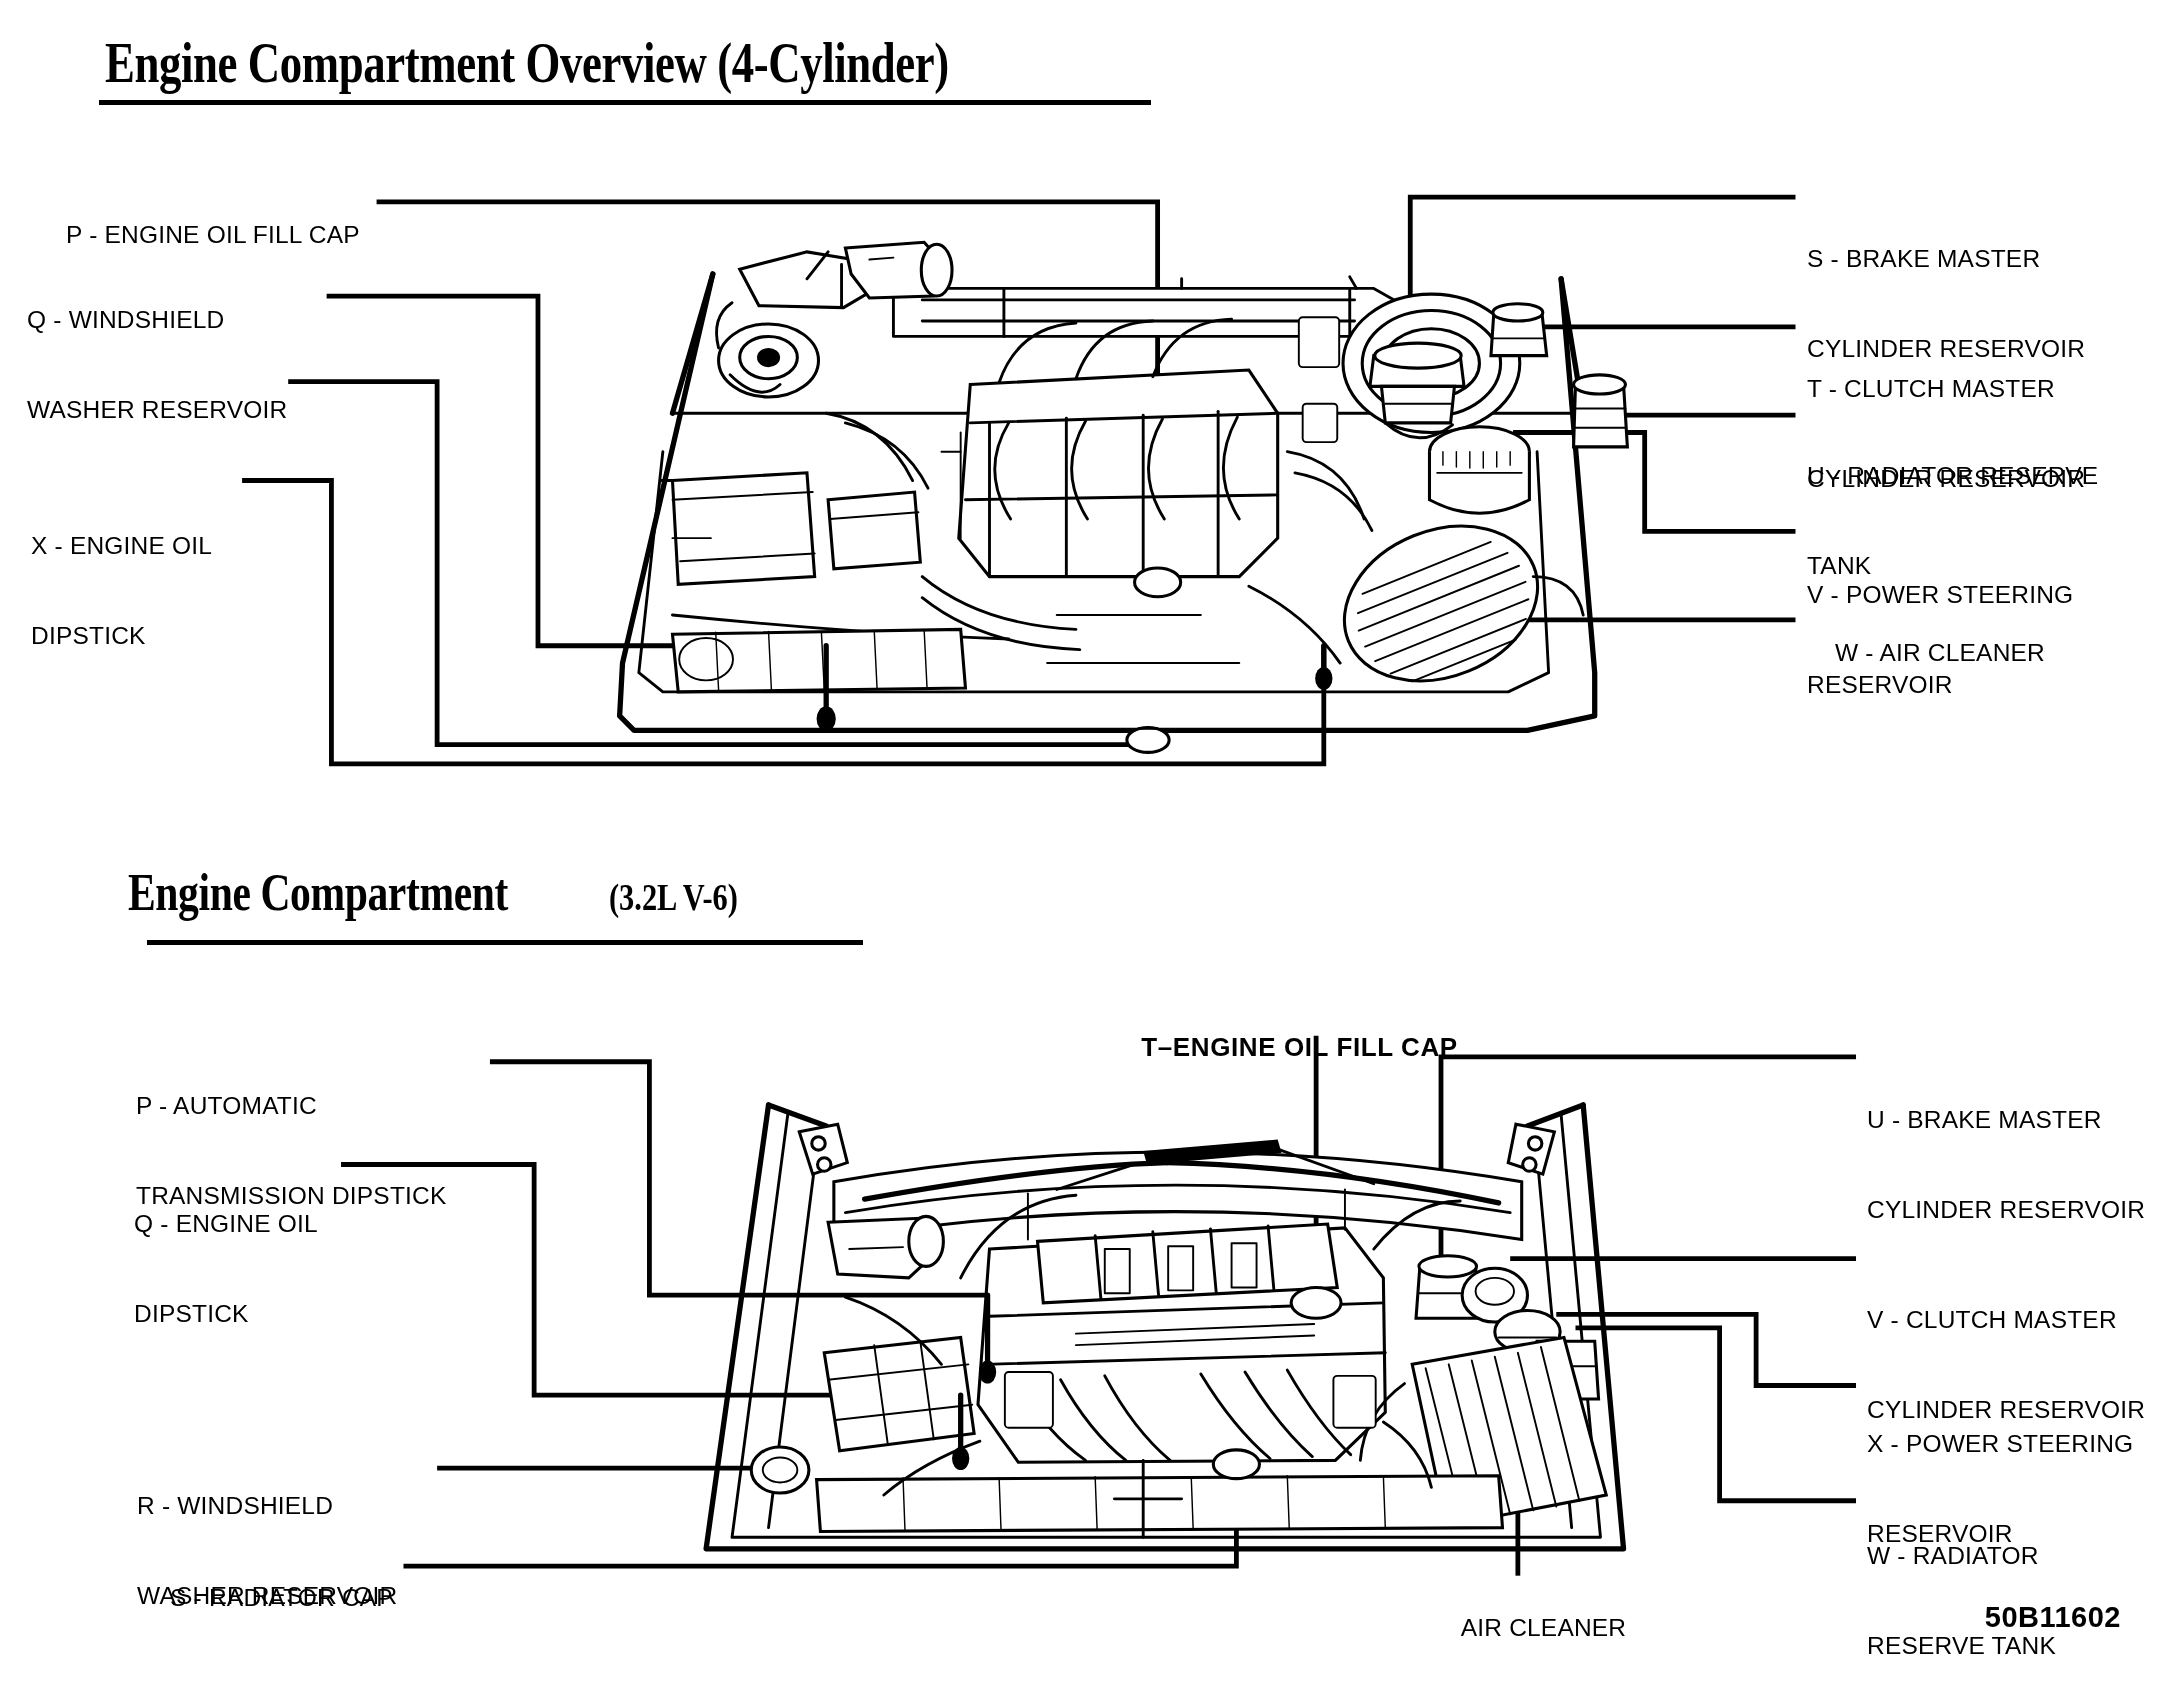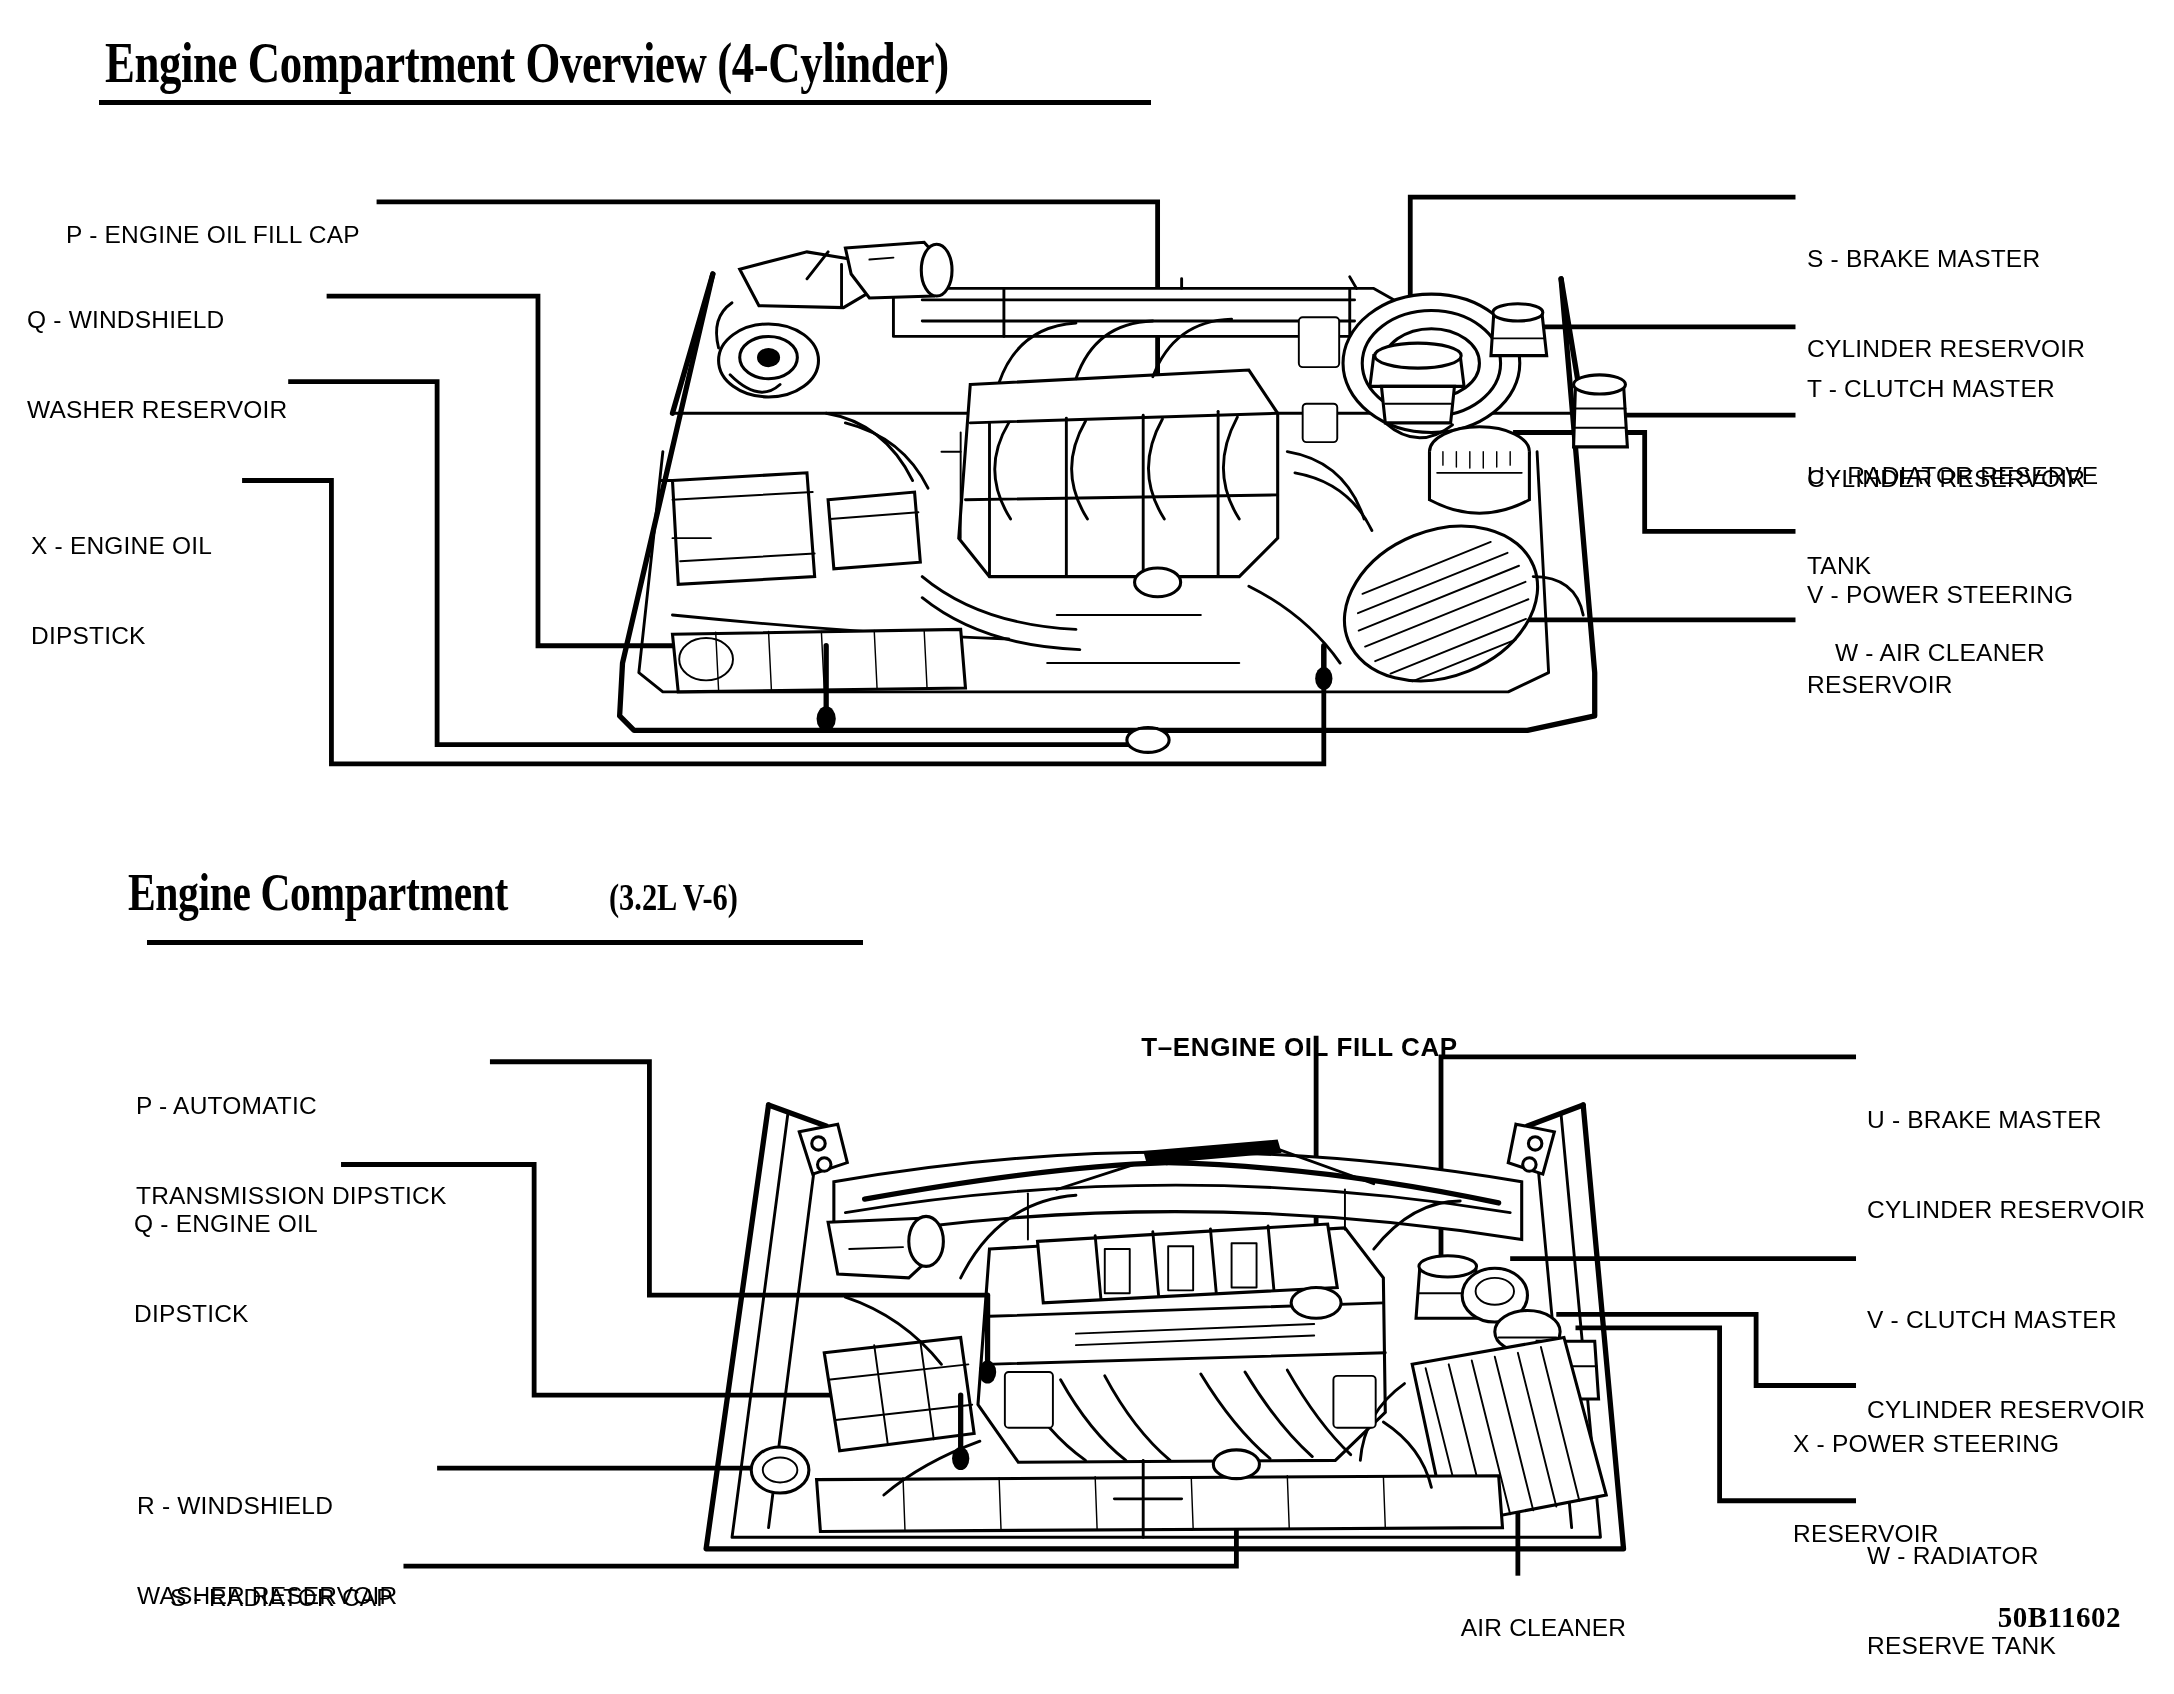--- a/index.html
+++ b/index.html
@@ -57,21 +57,21 @@
   svg.layer{position:absolute;left:0;top:0;overflow:visible;}
   .ld{fill:none;stroke:#000;stroke-width:5;stroke-linecap:butt;stroke-linejoin:miter;}
   .art{fill:none;stroke:#000;stroke-width:3;stroke-linejoin:round;stroke-linecap:round;}
   .art-thin{fill:none;stroke:#000;stroke-width:2;stroke-linejoin:round;stroke-linecap:round;}
   .art-hair{fill:none;stroke:#000;stroke-width:1.5;stroke-linejoin:round;stroke-linecap:round;}
   .art-thick{fill:none;stroke:#000;stroke-width:5.5;stroke-linejoin:round;stroke-linecap:round;}
   .art-fill{fill:#000;stroke:none;}
   .art-white-t{fill:#fff;stroke:#000;stroke-width:3.2;}
 
   
-  #figcode{position:absolute;right:53px;top:1601px;font-size:29px;font-weight:bold;letter-spacing:0.5px;font-family:Liberation Serif, serif;}
+  #figcode{position:absolute;right:53px;top:1601px;font-size:29px;font-weight:bold;letter-spacing:0.5px;}
 </style>
 </head>
 <body>
 
 <div class="page">
 
   <div class="title-wrap" id="title1">
     <div class="title-main">Engine Compartment Overview (4-Cylinder)</div>
   </div>
   <div class="title-rule" id="t1rule"></div>
@@ -349,21 +349,21 @@
   <div class="label right" style="left:1867px;top:1045px;">
     <div>U - BRAKE MASTER</div>
     <div>CYLINDER RESERVOIR</div>
   </div>
 
   <div class="label right" style="left:1867px;top:1245px;">
     <div>V - CLUTCH MASTER</div>
     <div>CYLINDER RESERVOIR</div>
   </div>
 
-  <div class="label right" style="left:1793px;top:1369px;">
+  <div class="label right" style="left:1867px;top:1369px;">
     <div>X - POWER STEERING</div>
     <div>RESERVOIR</div>
   </div>
 
   <div class="label right" style="left:1867px;top:1481px;">
     <div>W - RADIATOR</div>
     <div>RESERVE TANK</div>
   </div>
 
   <div class="label" style="left:1434px;top:1583px;">

